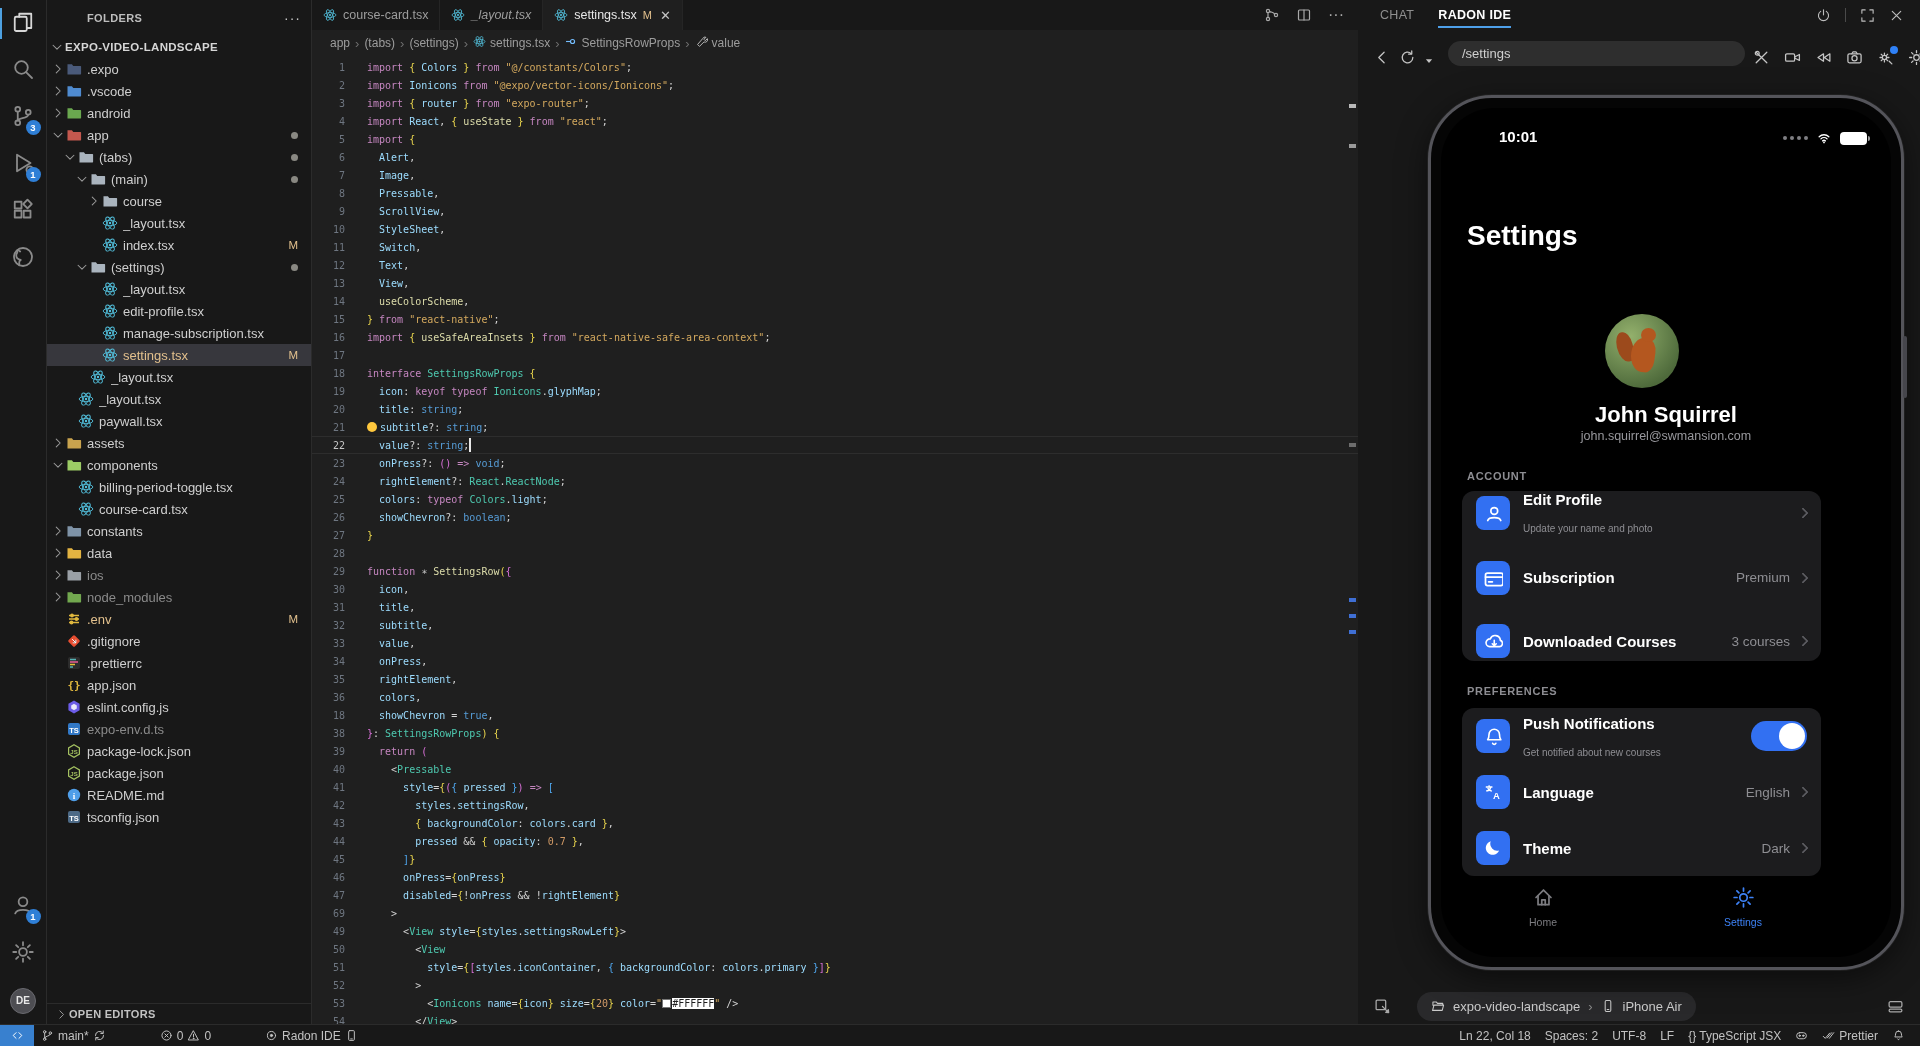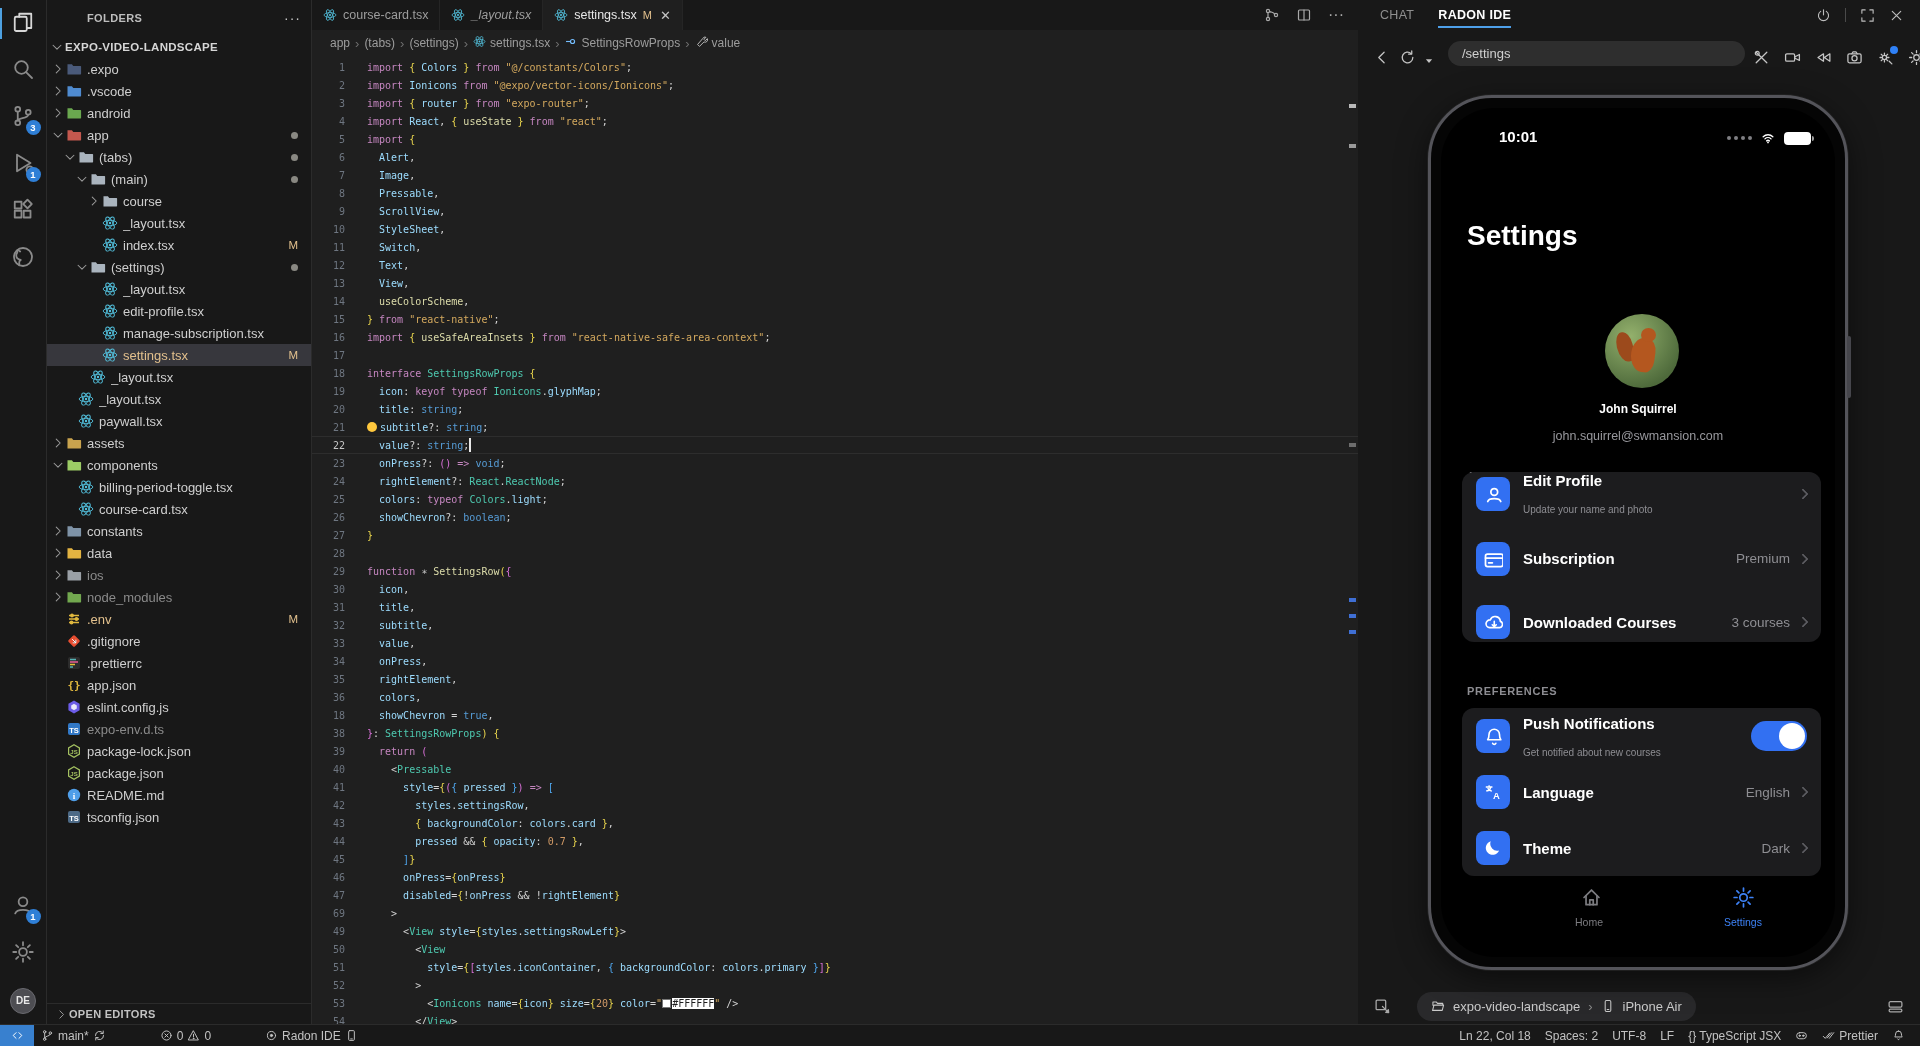--- a/index.html
+++ b/index.html
@@ -93,57 +93,57 @@
   .panel-toolbar svg{ width:17px; height:17px; display:block;}
   .pt-btn{ cursor:pointer; display:flex; align-items:center;}
   .caret-sm svg{ width:10px; height:10px;}
   .url-pill{ height:25px; flex:0 0 297px; margin-left:6px; background:#2e2e2e; border-radius:13px;
     display:flex; align-items:center; padding:0 14px; font-size:13px; color:#d0d0d0; }
   .pt-right{ margin-left:auto; display:flex; gap:14px; align-items:center;}
   .dot-note{ position:relative; }
   .dot-note::after{ content:""; position:absolute; top:-3px; right:-4px; width:8px; height:8px; border-radius:50%; background:#2f81f7;}
 
   .device-area{ flex:1; position:relative; }
-  .phone{ position:absolute; left:70px; top:29px; width:420px; height:875px; border-radius:64px;
+  .phone{ position:absolute; left:70px; top:29px; width:476px; height:875px; border-radius:64px;
     background:#050505; border:3px solid #54545a; box-shadow:0 0 0 1px #1f1f1f, 0 8px 30px rgba(0,0,0,.5);}
   .phone .side-btn{ position:absolute; right:-6px; top:238px; width:4px; height:62px; background:#46464c; border-radius:2px;}
   .screen{ position:absolute; inset:10px; border-radius:54px; background:#000; overflow:hidden; }
   .p-time{ position:absolute; left:58px; top:20px; font-size:15px; font-weight:700; color:#fff;}
   .p-status{ position:absolute; right:24px; top:23px; display:flex; align-items:center; gap:7px;}
   .sig-dots{ display:flex; gap:3px;}
   .sig-dots i{ width:4px; height:4px; border-radius:50%; background:#7f7f83;}
   .p-status svg{ width:18px; height:14px; display:block;}
   .batt{ width:27px; height:13px; border-radius:4px; background:#fff; position:relative;}
   .batt::after{ content:""; position:absolute; right:-3px; top:4px; width:2px; height:5px; background:#9b9b9b; border-radius:0 2px 2px 0;}
   .p-title{ position:absolute; left:26px; top:112px; font-size:28px; font-weight:700; color:#fff;}
   .p-avatar{ position:absolute; left:164px; top:206px; width:74px; height:74px; border-radius:50%;
     background:radial-gradient(circle at 35% 30%, #93b06c, #4e6a3b 75%); overflow:hidden;}
   .sq-body{ position:absolute; left:26px; top:24px; width:24px; height:34px; background:#b4571f; border-radius:55% 45% 40% 60%; transform:rotate(8deg);}
   .sq-tail{ position:absolute; left:12px; top:18px; width:16px; height:30px; background:#9c4a1c; border-radius:60% 60% 20% 70%; transform:rotate(-14deg);}
   .sq-head{ position:absolute; left:36px; top:14px; width:15px; height:14px; background:#b4571f; border-radius:50%;}
-  .p-name{ position:absolute; left:0; right:0; top:294px; text-align:center; font-size:12px; font-weight:600; color:#fff;}
+  .p-name{ position:absolute; left:0; right:0; top:294px; text-align:center; font-size:22px; font-weight:600; color:#fff;}
   .p-email{ position:absolute; left:0; right:0; top:321px; text-align:center; font-size:12.5px; color:#98989d;}
   .sec-label{ position:absolute; left:26px; font-size:11px; font-weight:600; letter-spacing:.7px; color:#8d8d92;}
   .card{ position:absolute; left:21px; width:359px; background:#1c1c1e; border-radius:12px; display:flex; flex-direction:column; overflow:hidden;}
   .prow{ flex:1; display:flex; align-items:center; padding:0 14px; cursor:pointer;}
   .prow-icon{ width:34px; height:34px; border-radius:8px; background:#3270f2; display:flex; align-items:center; justify-content:center; margin-right:13px; flex:0 0 34px;}
   .prow-icon svg{ width:20px; height:20px;}
   .prow-text{ display:flex; flex-direction:column; gap:3px;}
   .prow-title{ font-size:15px; font-weight:600; color:#fff;}
   .prow-sub{ font-size:10px; color:#8e8e93;margin-top:12px;}
   .prow-right{ margin-left:auto; display:flex; align-items:center; gap:9px;}
   .prow-val{ font-size:13.5px; color:#8e8e93;}
   .chevron-r{ width:8px; height:8px; border-top:2px solid #5b5b60; border-right:2px solid #5b5b60; transform:rotate(45deg); border-radius:1px;}
   .toggle{ width:56px; height:30px; border-radius:15px; background:#3270f2; position:relative; cursor:pointer;}
   .toggle .knob{ position:absolute; top:2px; right:2px; width:26px; height:26px; border-radius:50%; background:#fff;}
   .p-tabbar{ position:absolute; left:0; right:0; top:778px; height:60px; display:flex; }
   .p-tab{ position:absolute; width:120px; display:flex; flex-direction:column; align-items:center; gap:3px; cursor:pointer;}
   .p-tab svg{ width:23px; height:23px;}
   .p-tab .p-tab-lbl{ font-size:10.5px; }
-  .p-tab.inactive{ color:#7c7c80;align-items:flex-end;}
+  .p-tab.inactive{ color:#7c7c80;}
   .p-tab.activeT{ color:#3d82f6;}
 
   .panel-footer{ height:36px; display:flex; align-items:center; padding:0 16px; color:#a8a8a8;}
   .panel-footer svg{ width:17px; height:17px; display:block;}
   .dev-pill{ margin-left:26px; height:29px; background:#29292b; border-radius:15px; display:flex; align-items:center; gap:8px; padding:0 14px; font-size:13px; color:#cacaca; cursor:pointer;}
   .dev-pill .sep{ color:#8a8a8a; }
   .dev-pill svg{ width:14px; height:14px;}
   .pf-right{ margin-left:auto; }
 
   
@@ -1124,21 +1124,21 @@
             <div class="p-title">Settings</div>
             <div class="p-avatar">
               <div class="sq-tail"></div>
                 <div class="sq-body"></div>
                 <div class="sq-head"></div>
             </div>
             <div class="p-name">John Squirrel</div>
             <div class="p-email">john.squirrel@swmansion.com</div>
             <div id="phone-sections">
                 <div class="sec-label" style="top: 362px;">ACCOUNT</div>
-                <div class="card" style="top: 364px; height: 170px; gap: 24px;">
+                <div class="card" style="top: 383px; height: 170px; gap: 24px;">
                   <div class="prow">
                     <span class="prow-icon">
                       <svg viewBox="0 0 16 16" fill="none" stroke="currentColor" stroke-width="1.2" stroke-linecap="round" stroke-linejoin="round">
                         <circle cx="9" cy="6.3" r="2.7" stroke="#fff" stroke-width="1.4"></circle>
                         <path d="M3.8 14c.9-3 9.5-3 10.4 0" stroke="#fff" stroke-width="1.4"></path>
                       </svg>
                     </span>
                     <div class="prow-text">
                       <div class="prow-title">Edit Profile</div>
                       <div class="prow-sub">Update your name and photo</div>

